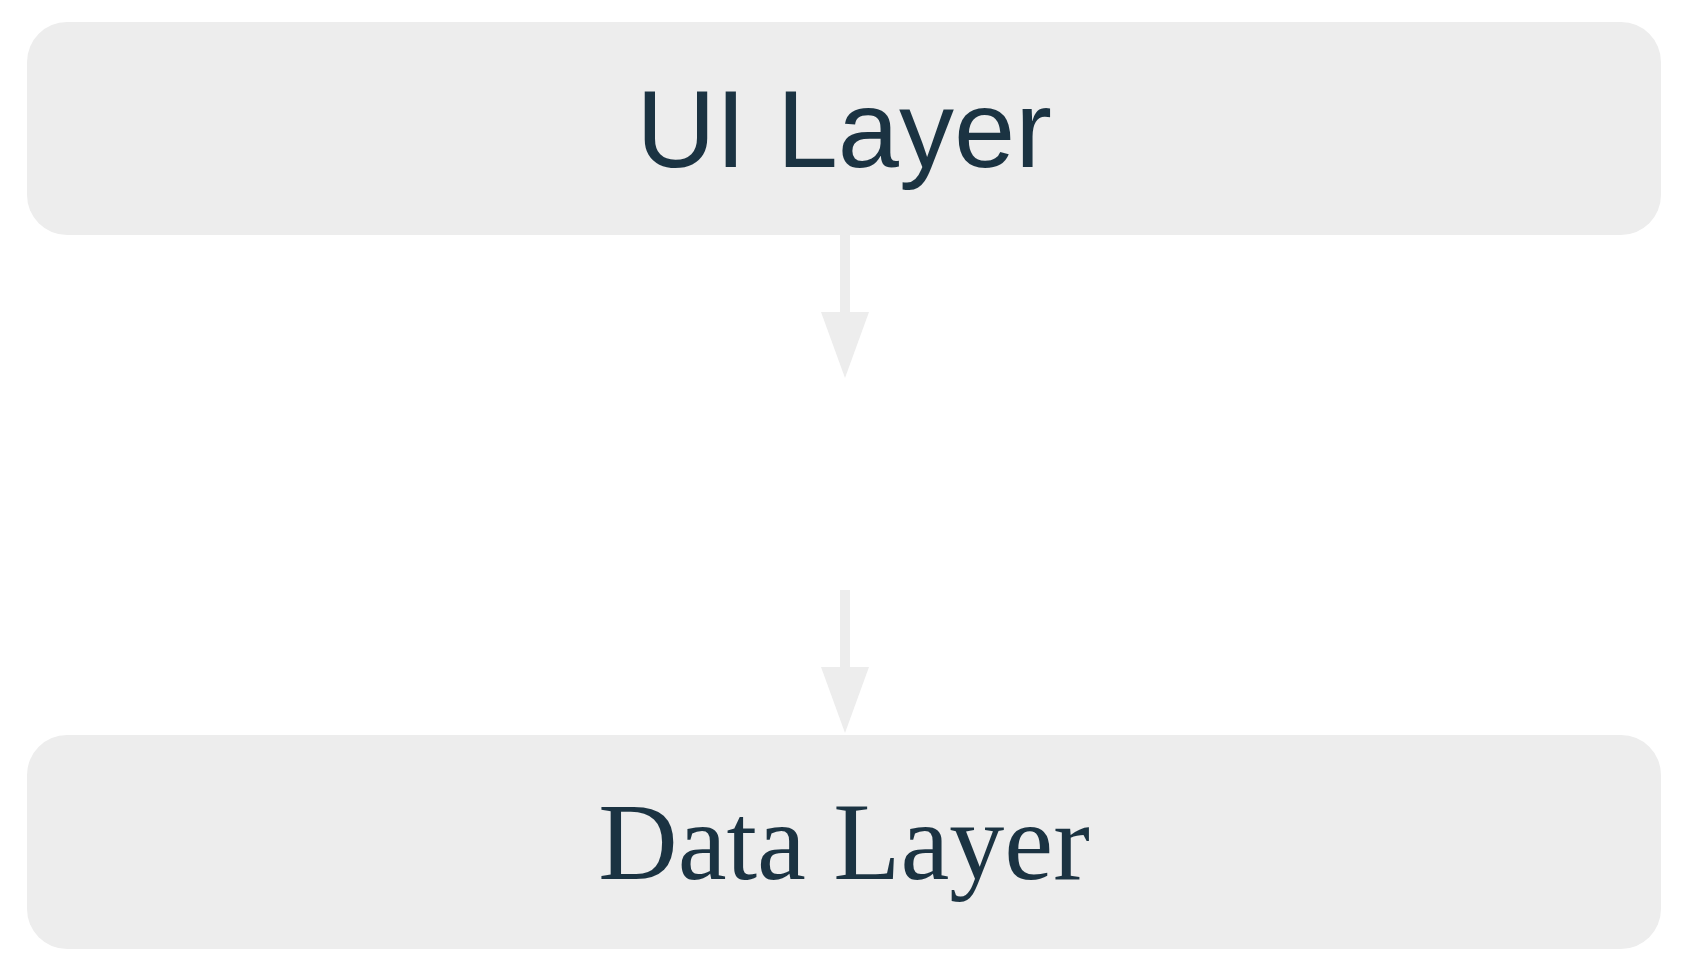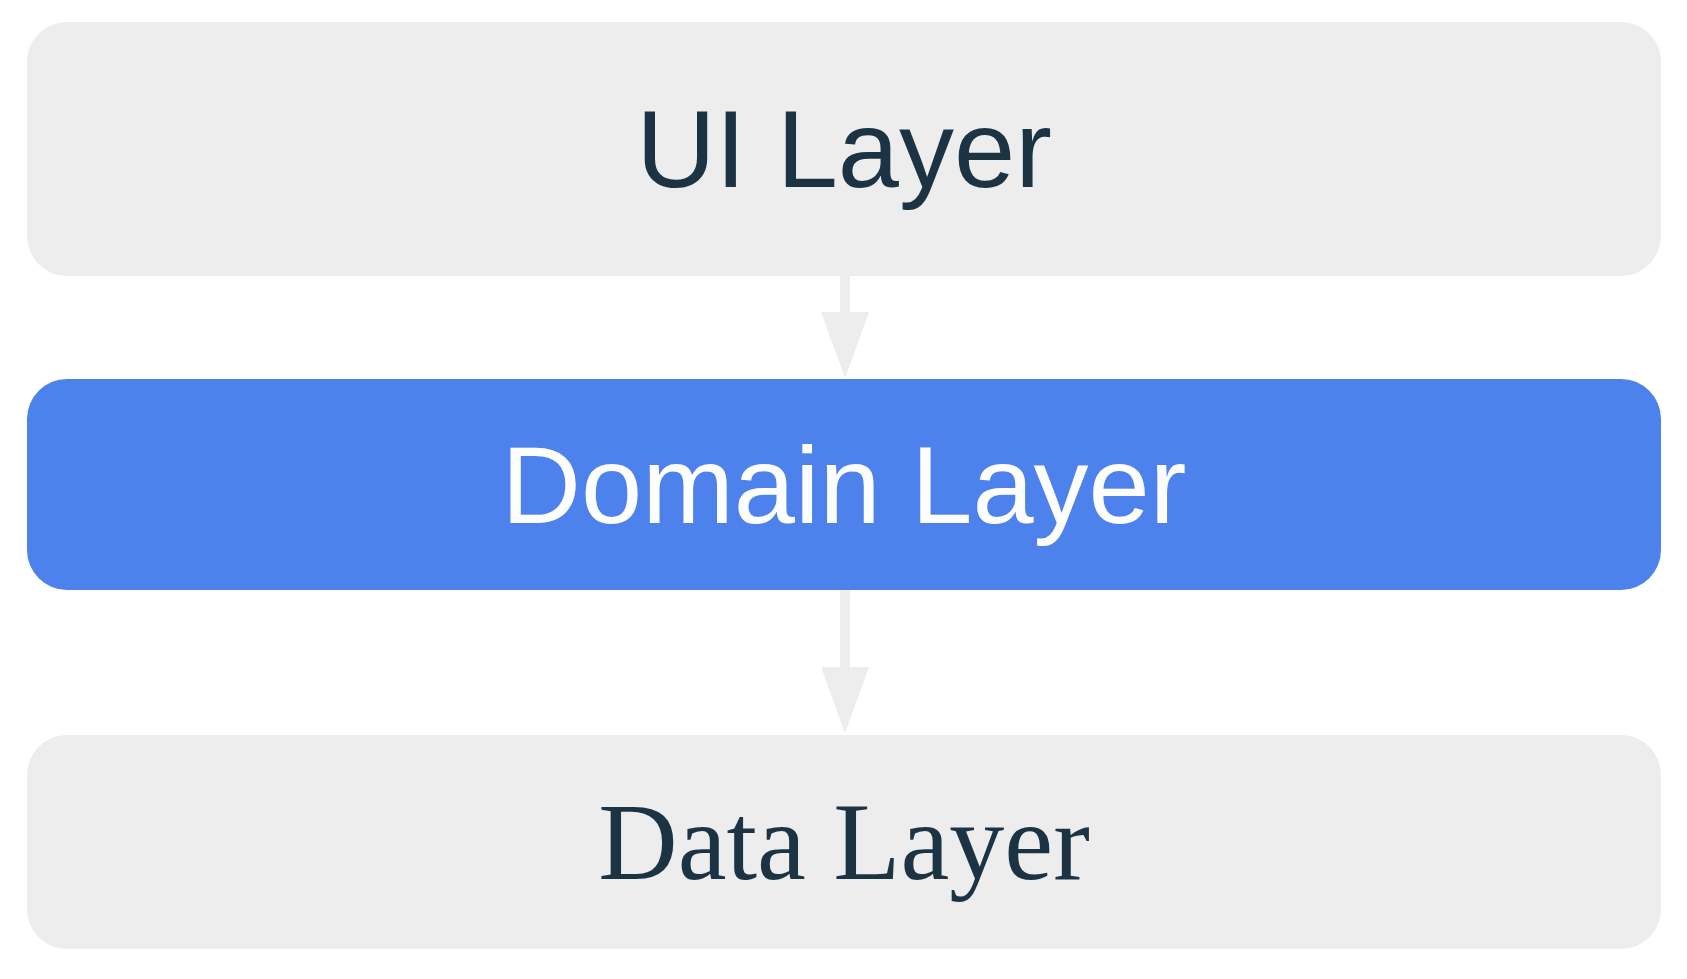--- a/index.html
+++ b/index.html
@@ -36,21 +36,21 @@
   }
   .layer-gray .layer-label {
     color: #1B3342;
   }
   .layer-blue {
     background: #4D81EC;
   }
   .layer-blue .layer-label {
     color: #FDFDFD;
   }
-  .box-ui     { top: 22px;  height: 254px; }
+  .box-ui     { top: 22px;  height: 213px; }
   .box-domain { top: 379px; height: 211px; }
   .box-data   { top: 735px; height: 214px; font-family: Liberation Serif, serif; }
 
   .down-arrow {
     position: absolute;
     left: 821px;
     width: 48px;
   }
   .arrow-1 { top: 235px; height: 143px; }
   .arrow-2 { top: 590px; height: 145px; }
@@ -80,23 +80,20 @@
 
   <div class="layer-box layer-gray box-ui">
     <span class="layer-label">UI Layer</span>
   </div>
 
   <div class="down-arrow arrow-1">
     <div class="shaft"></div>
     <div class="head"></div>
   </div>
 
-  <div class="layer-box layer-blue box-domain">
-    <span class="layer-label">Domain Layer</span>
-  </div>
 
   <div class="down-arrow arrow-2">
     <div class="shaft"></div>
     <div class="head"></div>
   </div>
 
   <div class="layer-box layer-gray box-data">
     <span class="layer-label">Data Layer</span>
   </div>
 

